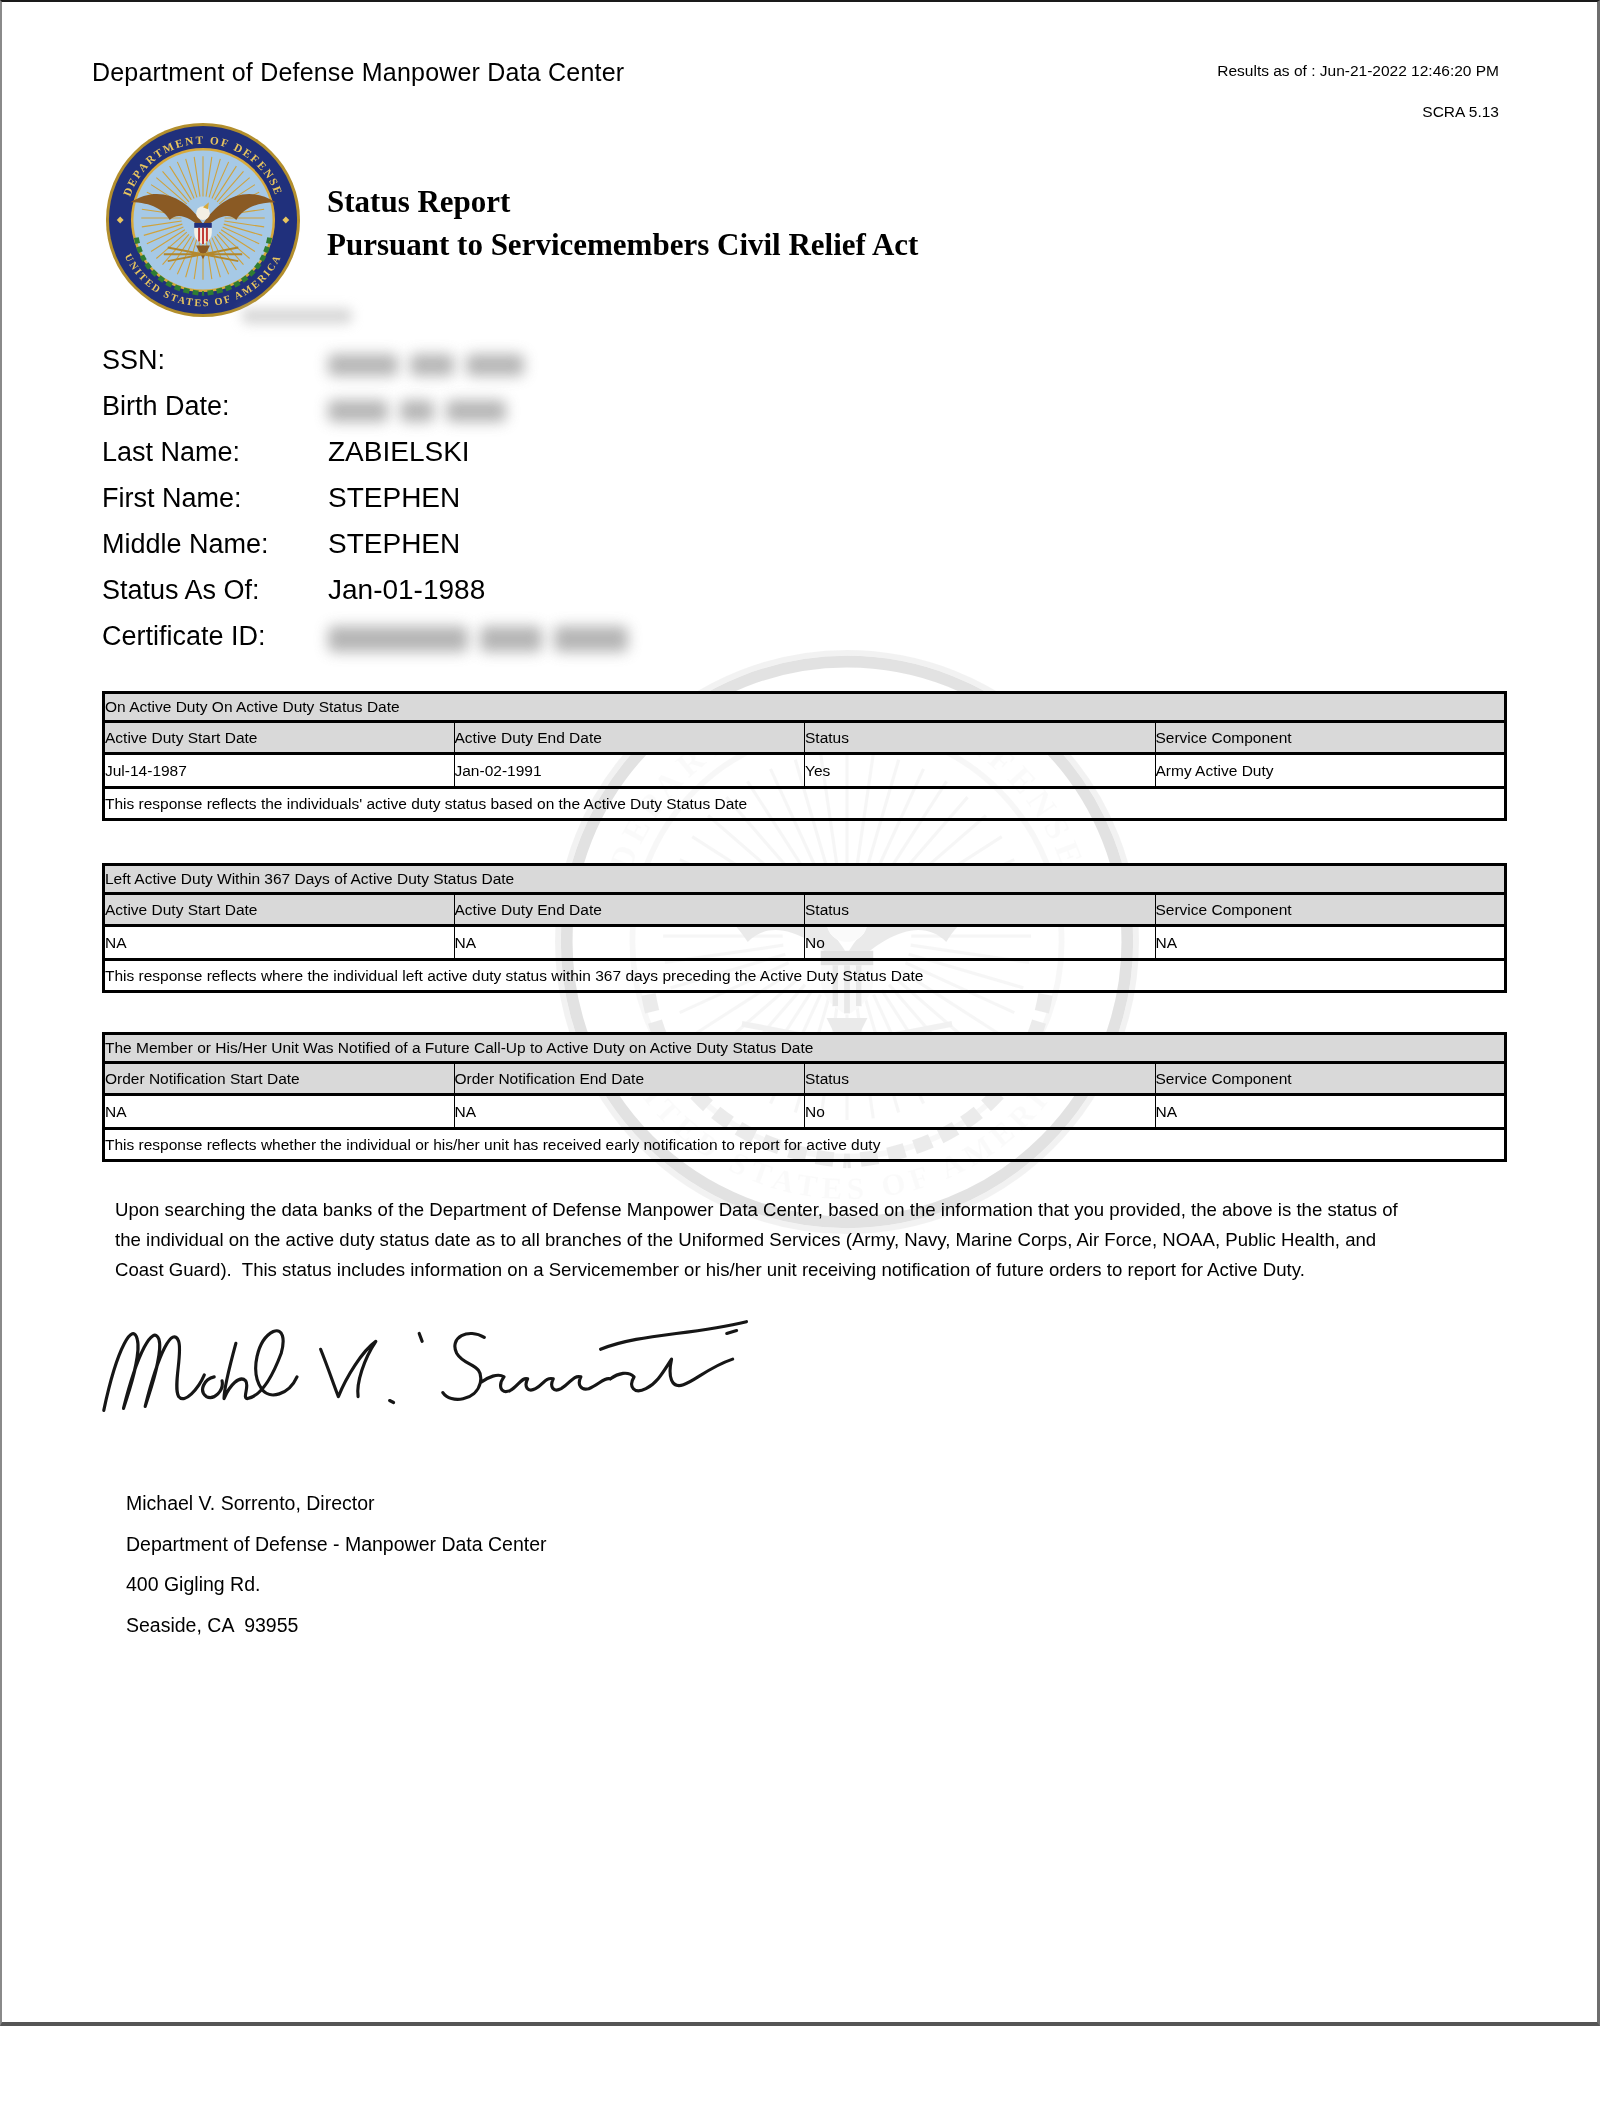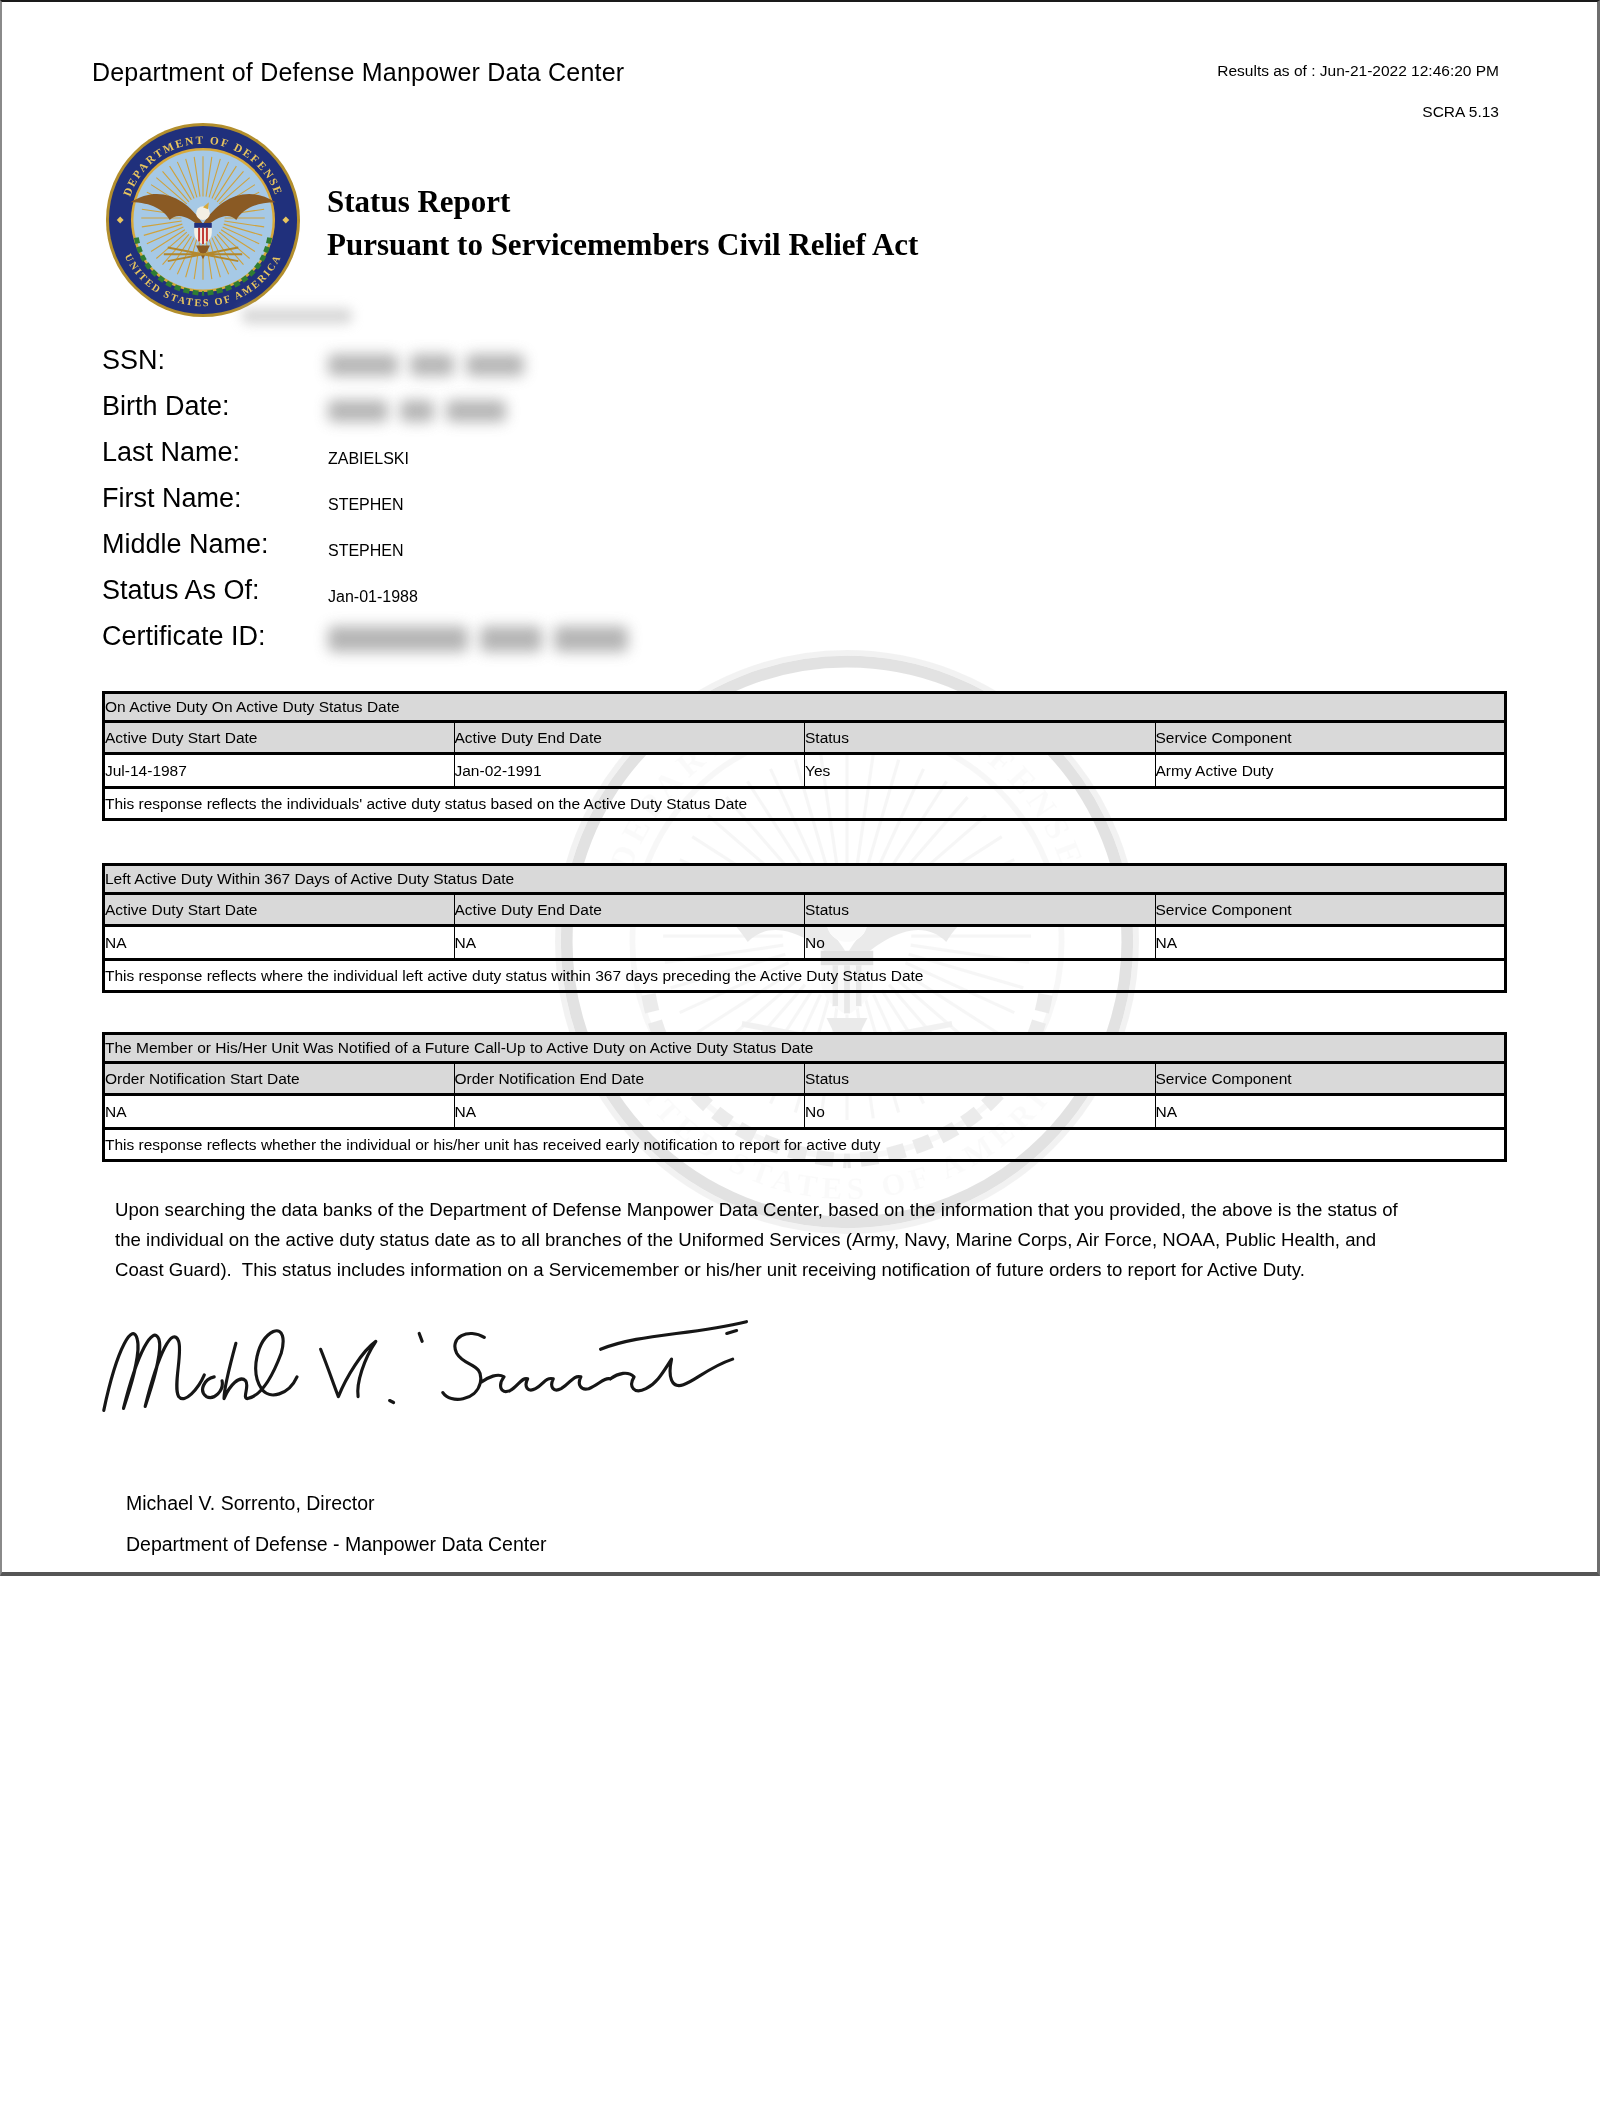--- a/index.html
+++ b/index.html
@@ -1,37 +1,37 @@
 <!DOCTYPE html>
 <html><head>
 <meta charset="utf-8">
 <style>
   html,body { margin:0; padding:0; background:#fff; }
   .page {
-    position:relative; width:1600px; height:1576px; background:#ffffff;
+    position:relative; width:1600px; height:2026px; background:#ffffff;
     box-sizing:border-box; overflow:hidden; color:#000;
     font-family:"Liberation Sans", sans-serif;
     border-top:2px solid #1a1a1a; border-left:2px solid #8a8a8a;
     border-right:3px solid #6e6e6e; border-bottom:4px solid #555;
   }
   
   .header-row { position:absolute; top:56px; left:90px; right:98px; display:flex; justify-content:space-between; align-items:flex-start; }
   .agency-title { font-size:25px; letter-spacing:.2px; }
   .results-ts { font-size:15.5px; padding-top:4px; }
   .form-version { position:absolute; top:101px; right:98px; font-size:15.5px; }
   
   .brand { position:absolute; top:120px; left:103px; display:flex; }
   .seal-box { width:196px; height:196px; flex:0 0 auto; }
   .doc-title { margin-left:26px; margin-top:58px; font-family:"Liberation Serif", serif; font-weight:700; font-size:31px; line-height:43px; white-space:nowrap; }
   .under-seal-blur { position:absolute; left:240px; top:306px; width:110px; height:16px; background:#b9b9b9; border-radius:5px; filter:blur(6px); opacity:.55; }
   
   .fields { position:absolute; top:341px; left:100px; }
   .field-row { display:flex; align-items:flex-end; height:33px; margin-bottom:13px; }
   .field-label { width:226px; font-size:27px; }
-  .field-value { font-size:16px; }
+  .field-value { font-size:28px; }
   .blur-group { display:flex; align-items:center; gap:12px; }
   .blur-blob { background:#a3a3a3; border-radius:5px; filter:blur(7px); opacity:.8; height:22px; }
   .bb-ssn1{width:70px;} .bb-ssn2{width:44px;} .bb-ssn3{width:58px;}
   .bb-bd1{width:60px;} .bb-bd2{width:34px;} .bb-bd3{width:60px;}
   .bb-c1{width:140px;height:26px;} .bb-c2{width:62px;height:26px;} .bb-c3{width:74px;height:26px;}
   
   .watermark { position:absolute; left:553px; top:648px; width:584px; height:584px; opacity:.16; filter:grayscale(1) brightness(1.35) contrast(.8); z-index:0; }
   
   .tbl { position:absolute; left:100px; width:1405px; border-collapse:collapse; table-layout:fixed; z-index:2; border:3px solid #000; }
   .tbl th, .tbl td { border-left:1.5px solid #000; border-right:1.5px solid #000; border-top:3px solid #000; border-bottom:3px solid #000; font-weight:400; text-align:left; vertical-align:middle; font-size:15.5px; padding:0; }

